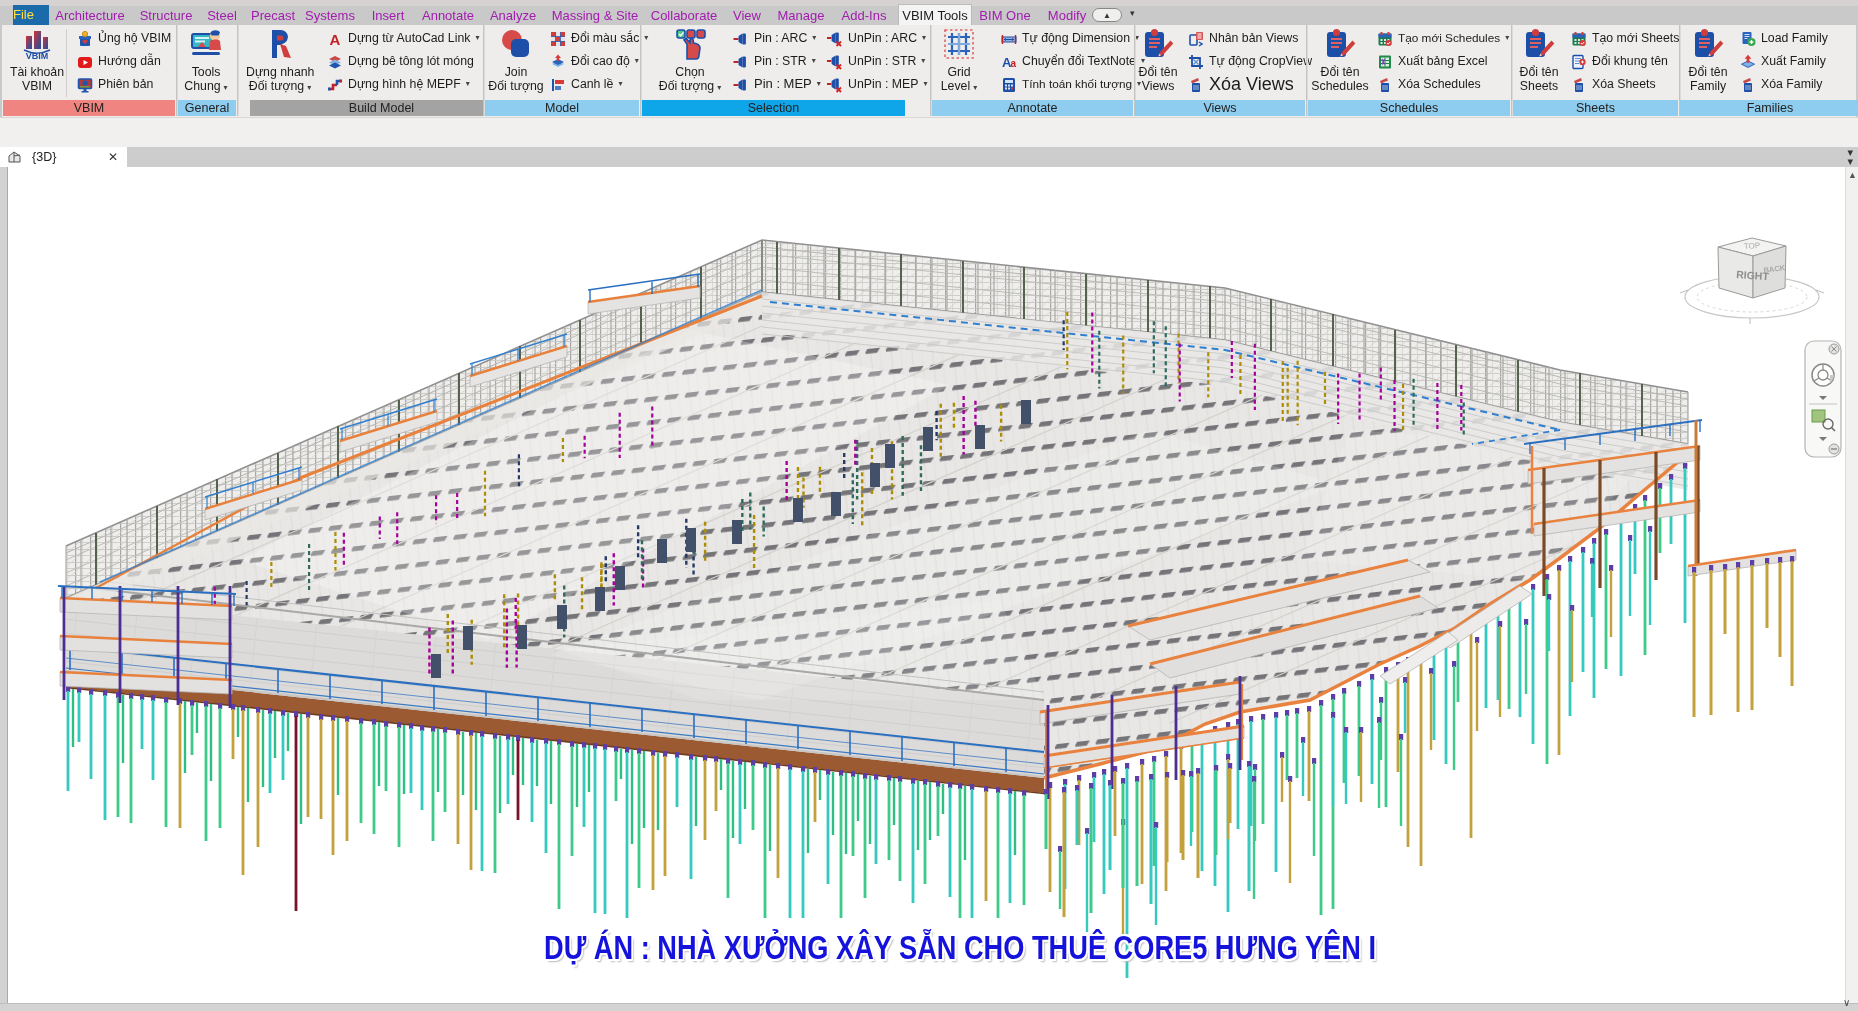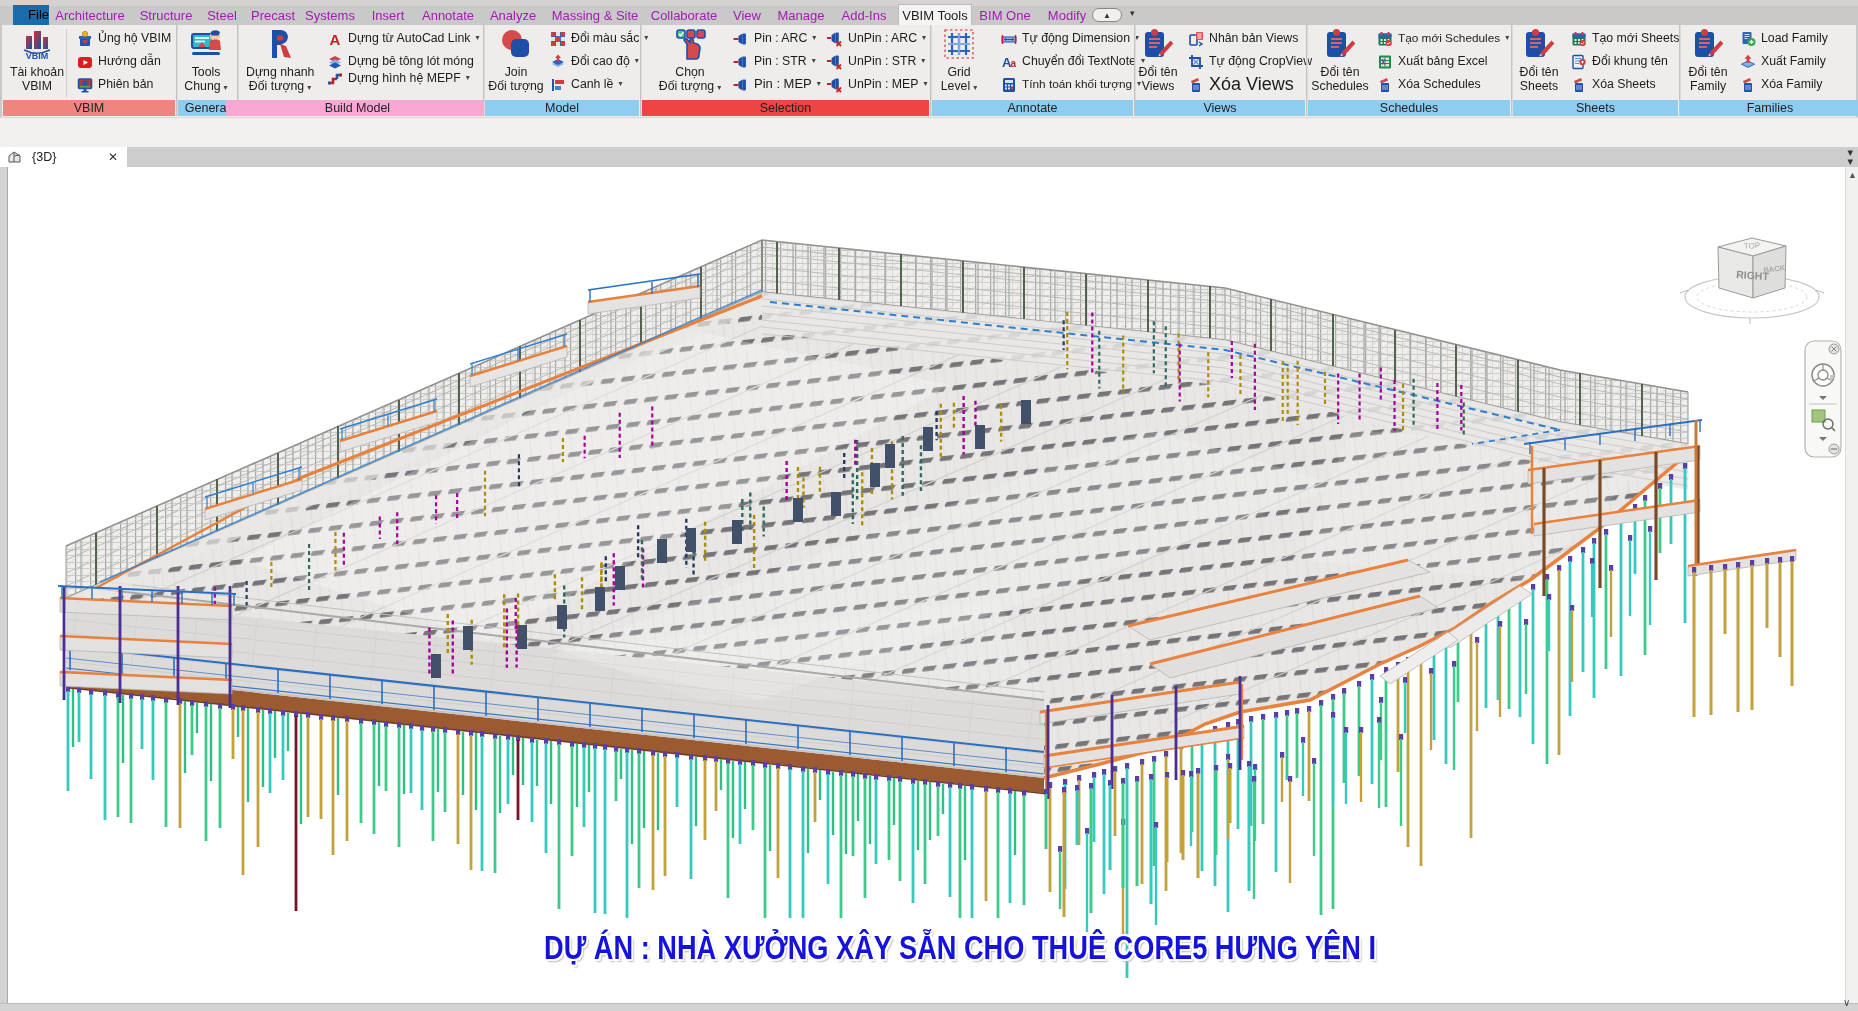--- a/index.html
+++ b/index.html
@@ -1,20 +1,20 @@
 <!DOCTYPE html>
 <html><head><meta charset="utf-8"><title>Revit</title>
 <style>
 *{margin:0;padding:0;box-sizing:border-box}
 html,body{width:1858px;height:1011px;overflow:hidden;background:#fff;
  font-family:"Liberation Sans",sans-serif;-webkit-font-smoothing:antialiased}
 #top{position:absolute;left:0;top:0;width:1858px;height:6px;background:#d5d2d1}
 #menu{position:absolute;left:0;top:6px;width:1858px;height:19px;background:#c9c9c9}
 .mi{position:absolute;top:1px;transform:translateX(-50%);font-size:13px;color:#a21caf;line-height:18px;white-space:nowrap}
-.mfile{position:absolute;left:13px;top:-1px;width:36px;height:20px;background:#1b6aaa;color:#000000;font-size:13px;text-align:right;line-height:20px}
+.mfile{position:absolute;left:13px;top:-1px;width:36px;height:20px;background:#1b6aaa;color:#fde047;font-size:13px;text-align:left;line-height:20px}
 .mtab-act{position:absolute;left:898px;top:-2px;width:74px;height:21px;background:#f4f4f4;color:#1c1c1c;font-size:13px;text-align:center;line-height:21px;border:1px solid #bbb;border-bottom:none}
 .mpill{position:absolute;left:1092px;top:2px;width:30px;height:14px;border:1px solid #888;border-radius:7px;background:#efefed;color:#333;font-size:8px;text-align:center;line-height:14px}
 .mpd{position:absolute;left:1130px;top:2px;font-size:9px;color:#333}
 #ribbon{position:absolute;left:0;top:25px;width:1858px;height:92px;background:#eeedec;border-left:2px solid #c9c9c9;border-right:2px solid #c9c9c9}
 .sr{position:absolute;height:17px;white-space:nowrap}
 .sr svg{vertical-align:-3px}
 .st{color:#1c1c1c;margin-left:5px;vertical-align:top;line-height:16px}
 .dd{font-size:8px;color:#444;margin-left:5px;vertical-align:top;line-height:16px}
 .bb{position:absolute;top:3px;width:68px;text-align:center}
 .bi{height:34px}
@@ -969,27 +969,27 @@
       <div class="bt">Dựng nhanh<br>Đối tượng<span class="bdd">▾</span></div>
     </div>
     <div class="sr" style="left:325px;top:5px"><svg width="16" height="16" viewBox="0 0 16 16">
         <text x="8" y="13.5" font-family="Liberation Sans,sans-serif" font-size="15" font-weight="bold" fill="#c32222" text-anchor="middle">A</text>
       </svg><span class="st" style="font-size:12.3px">Dựng từ AutoCad Link</span><span class="dd">▾</span></div>
     <div class="sr" style="left:325px;top:28px"><svg width="16" height="16" viewBox="0 0 16 16">
         <path d="M8 2l6 3-6 3-6-3z" fill="#c94848"></path>
         <path d="M8 5.5l6 3-6 3-6-3z" fill="#8ab0dd"></path>
         <path d="M8 8.5l6 3-6 3-6-3z" fill="#1d56ae"></path>
       </svg><span class="st" style="font-size:12.3px">Dựng bê tông lót móng</span></div>
-    <div class="sr" style="left:325px;top:45px"><svg width="16" height="16" viewBox="0 0 16 16">
+    <div class="sr" style="left:325px;top:51px"><svg width="16" height="16" viewBox="0 0 16 16">
         <path d="M2 12h4v-4h4" fill="none" stroke="#c32222" stroke-width="2.6"></path>
         <path d="M10 8V4h4" fill="none" stroke="#1d56ae" stroke-width="2.6"></path>
         <rect x="1" y="10.5" width="2.5" height="3" fill="#1d56ae"></rect>
         <rect x="12.5" y="2.5" width="2.5" height="3" fill="#c32222"></rect>
       </svg><span class="st" style="font-size:12.3px">Dựng hình hệ MEPF</span><span class="dd">▾</span></div>
-    <div class="gl" style="left:224px;width:263px;background:#f9a8d4">Build Model</div>
+    <div class="gl" style="left:248px;width:263px;background:#a3a3a3">Build Model</div>
     <div class="vs" style="left:481px"></div>
     <div class="bb" style="left:480px">
       <div class="bi"><svg width="32" height="32" viewBox="0 0 32 32">
           <circle cx="12" cy="12" r="10" fill="#d64a4a"></circle>
           <rect x="11" y="11" width="18" height="18" rx="5" fill="#1d4fa8"></rect>
         </svg></div>
       <div class="bt">Join<br>Đối tượng</div>
     </div>
     <div class="sr" style="left:548px;top:5px"><svg width="16" height="16" viewBox="0 0 16 16">
         <rect x="1" y="1" width="14" height="14" fill="#1d56ae"></rect>
@@ -1051,21 +1051,21 @@
         <path d="M4.6 4l4-2.5v11L4.6 10z" fill="#1d4fa8"></path>
         <rect x="8.6" y="1.5" width="3.2" height="11" rx="1" fill="#1d4fa8"></rect>
         <path d="M9.5 10.5l4.5 4.5m0-4.5l-4.5 4.5" stroke="#d62222" stroke-width="1.8"></path>
       </svg><span class="st" style="font-size:12.3px">UnPin : STR</span><span class="dd">▾</span></div>
     <div class="sr" style="left:825px;top:51px"><svg width="16" height="16" viewBox="0 0 16 16">
         <rect x="0" y="6" width="4.4" height="2" fill="#c32222"></rect>
         <path d="M4.6 4l4-2.5v11L4.6 10z" fill="#1d4fa8"></path>
         <rect x="8.6" y="1.5" width="3.2" height="11" rx="1" fill="#1d4fa8"></rect>
         <path d="M9.5 10.5l4.5 4.5m0-4.5l-4.5 4.5" stroke="#d62222" stroke-width="1.8"></path>
       </svg><span class="st" style="font-size:12.3px">UnPin : MEP</span><span class="dd">▾</span></div>
-    <div class="gl" style="left:640px;width:287px;background:#ef4444">Selection</div>
+    <div class="gl" style="left:640px;width:263px;background:#0ea5e9">Selection</div>
     <div class="vs" style="left:928px"></div>
     <div class="bb" style="left:923px">
       <div class="bi"><svg width="32" height="32" viewBox="0 0 32 32">
           <rect x="2" y="2" width="28" height="28" fill="none" stroke="#d66" stroke-width="1.6" stroke-dasharray="2.5 2.5"></rect>
           <path d="M9 5v22M16 5v22M23 5v22M5 9h22M5 16h22M5 23h22" stroke="#2a63bb" stroke-width="2.2"></path>
           <path d="M16 5v22M5 16h22" stroke="#7fa8dd" stroke-width="2.2"></path>
         </svg></div>
       <div class="bt">Grid<br>Level<span class="bdd">▾</span></div>
     </div>
     <div class="sr" style="left:999px;top:5px"><svg width="16" height="16" viewBox="0 0 16 16">

